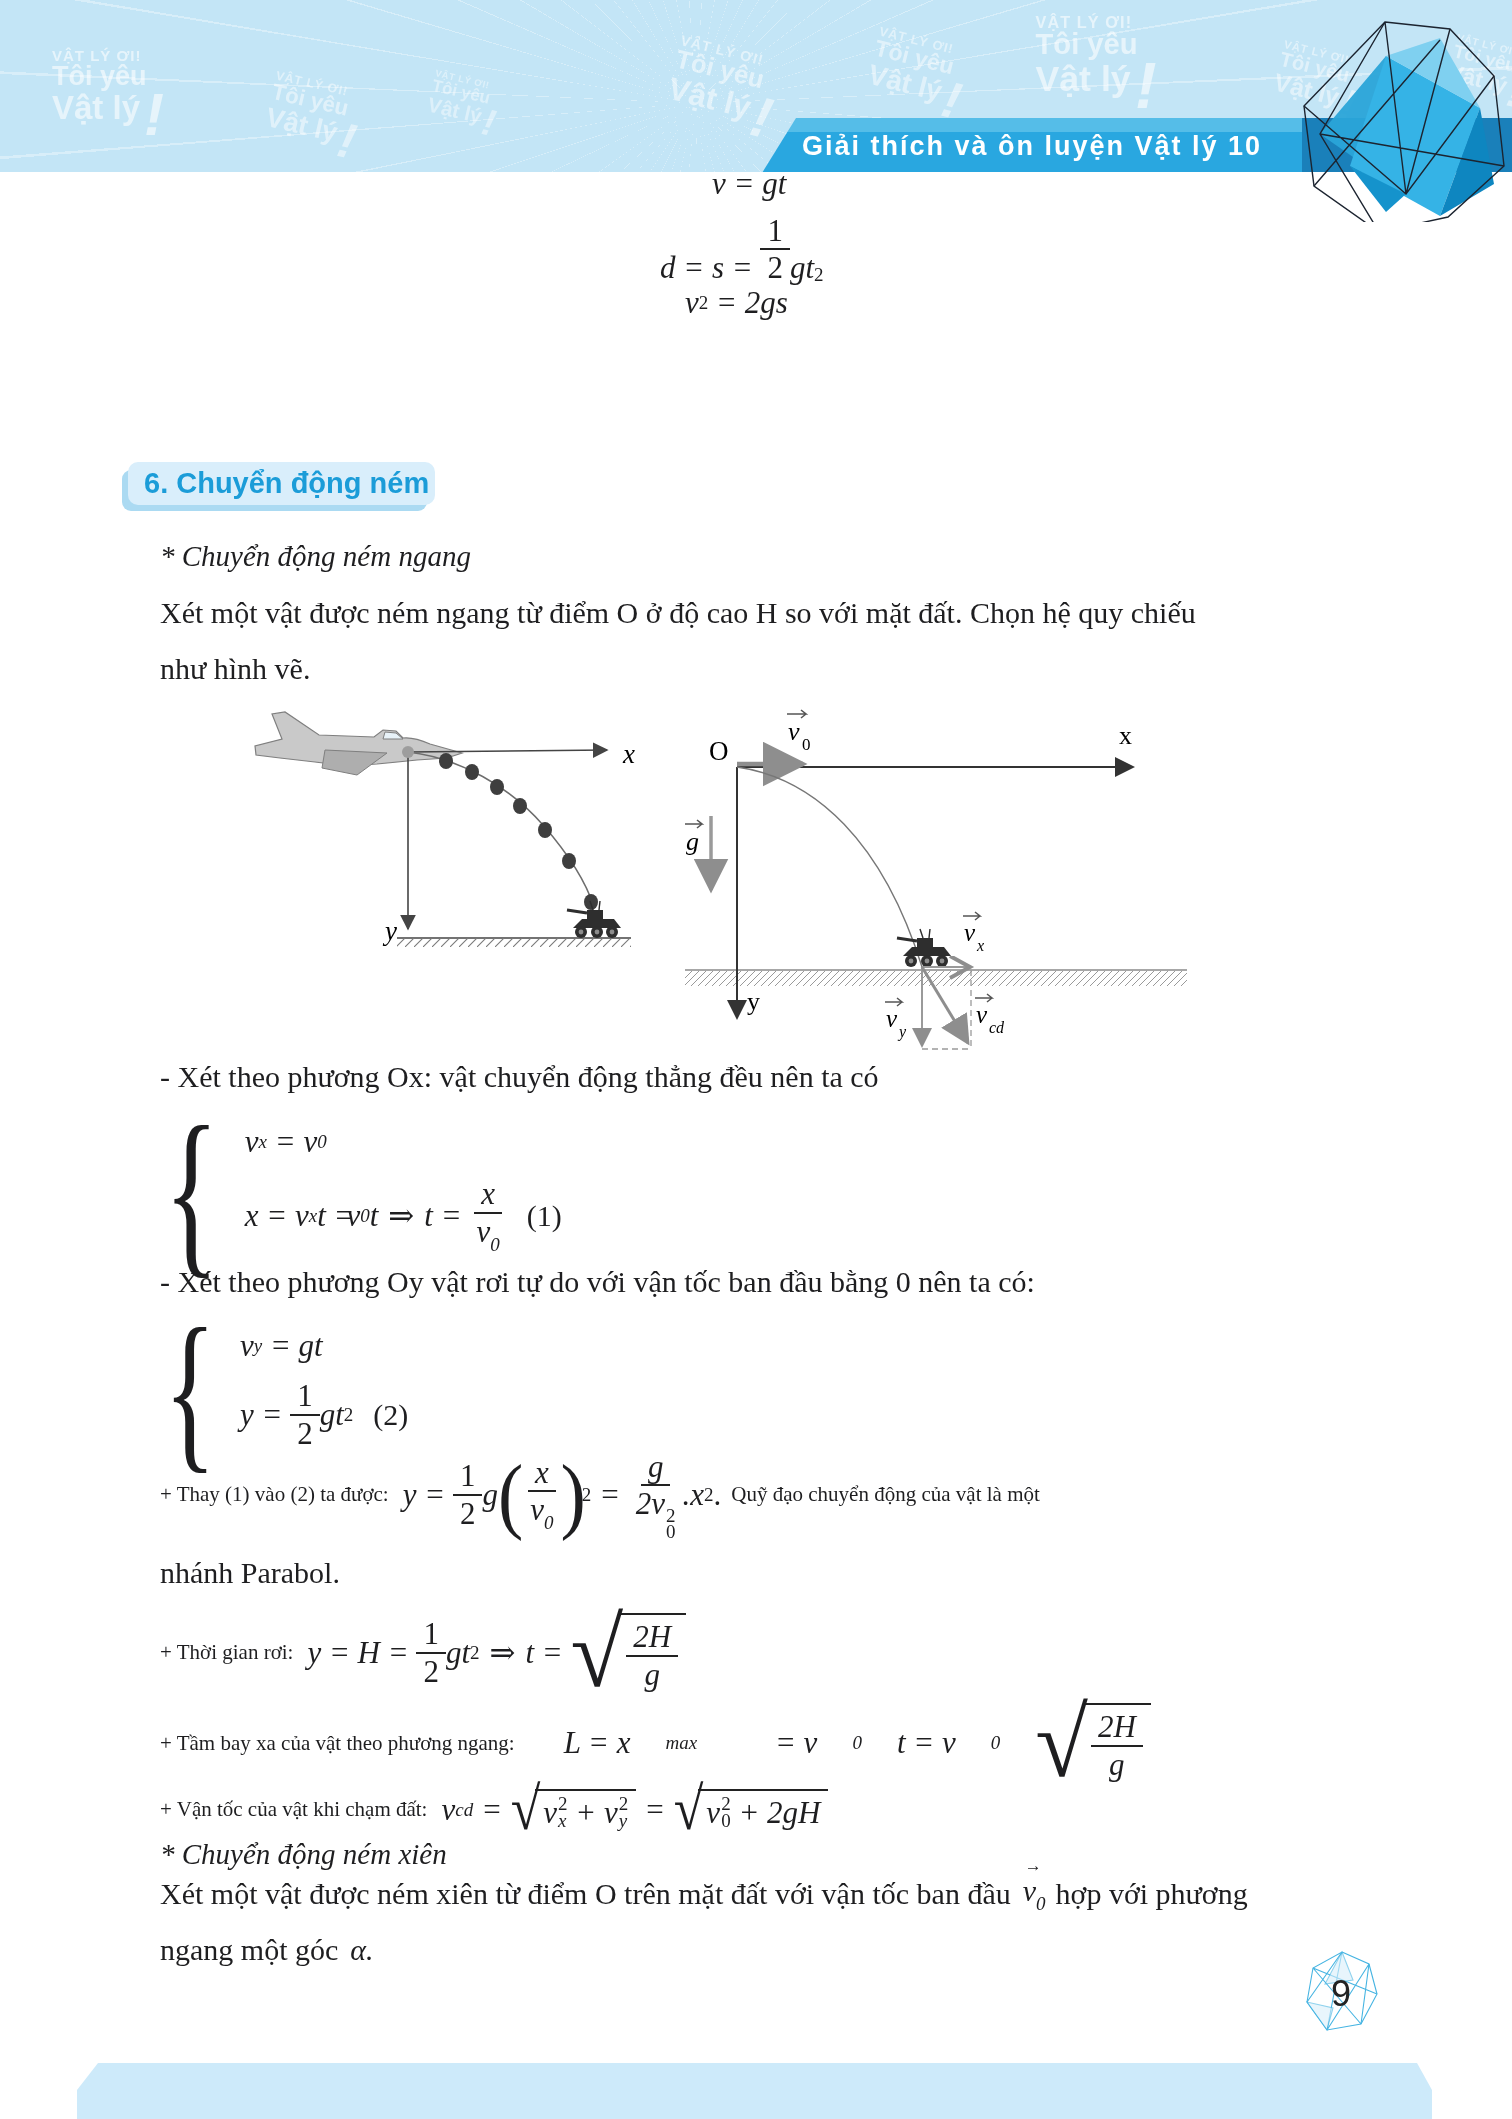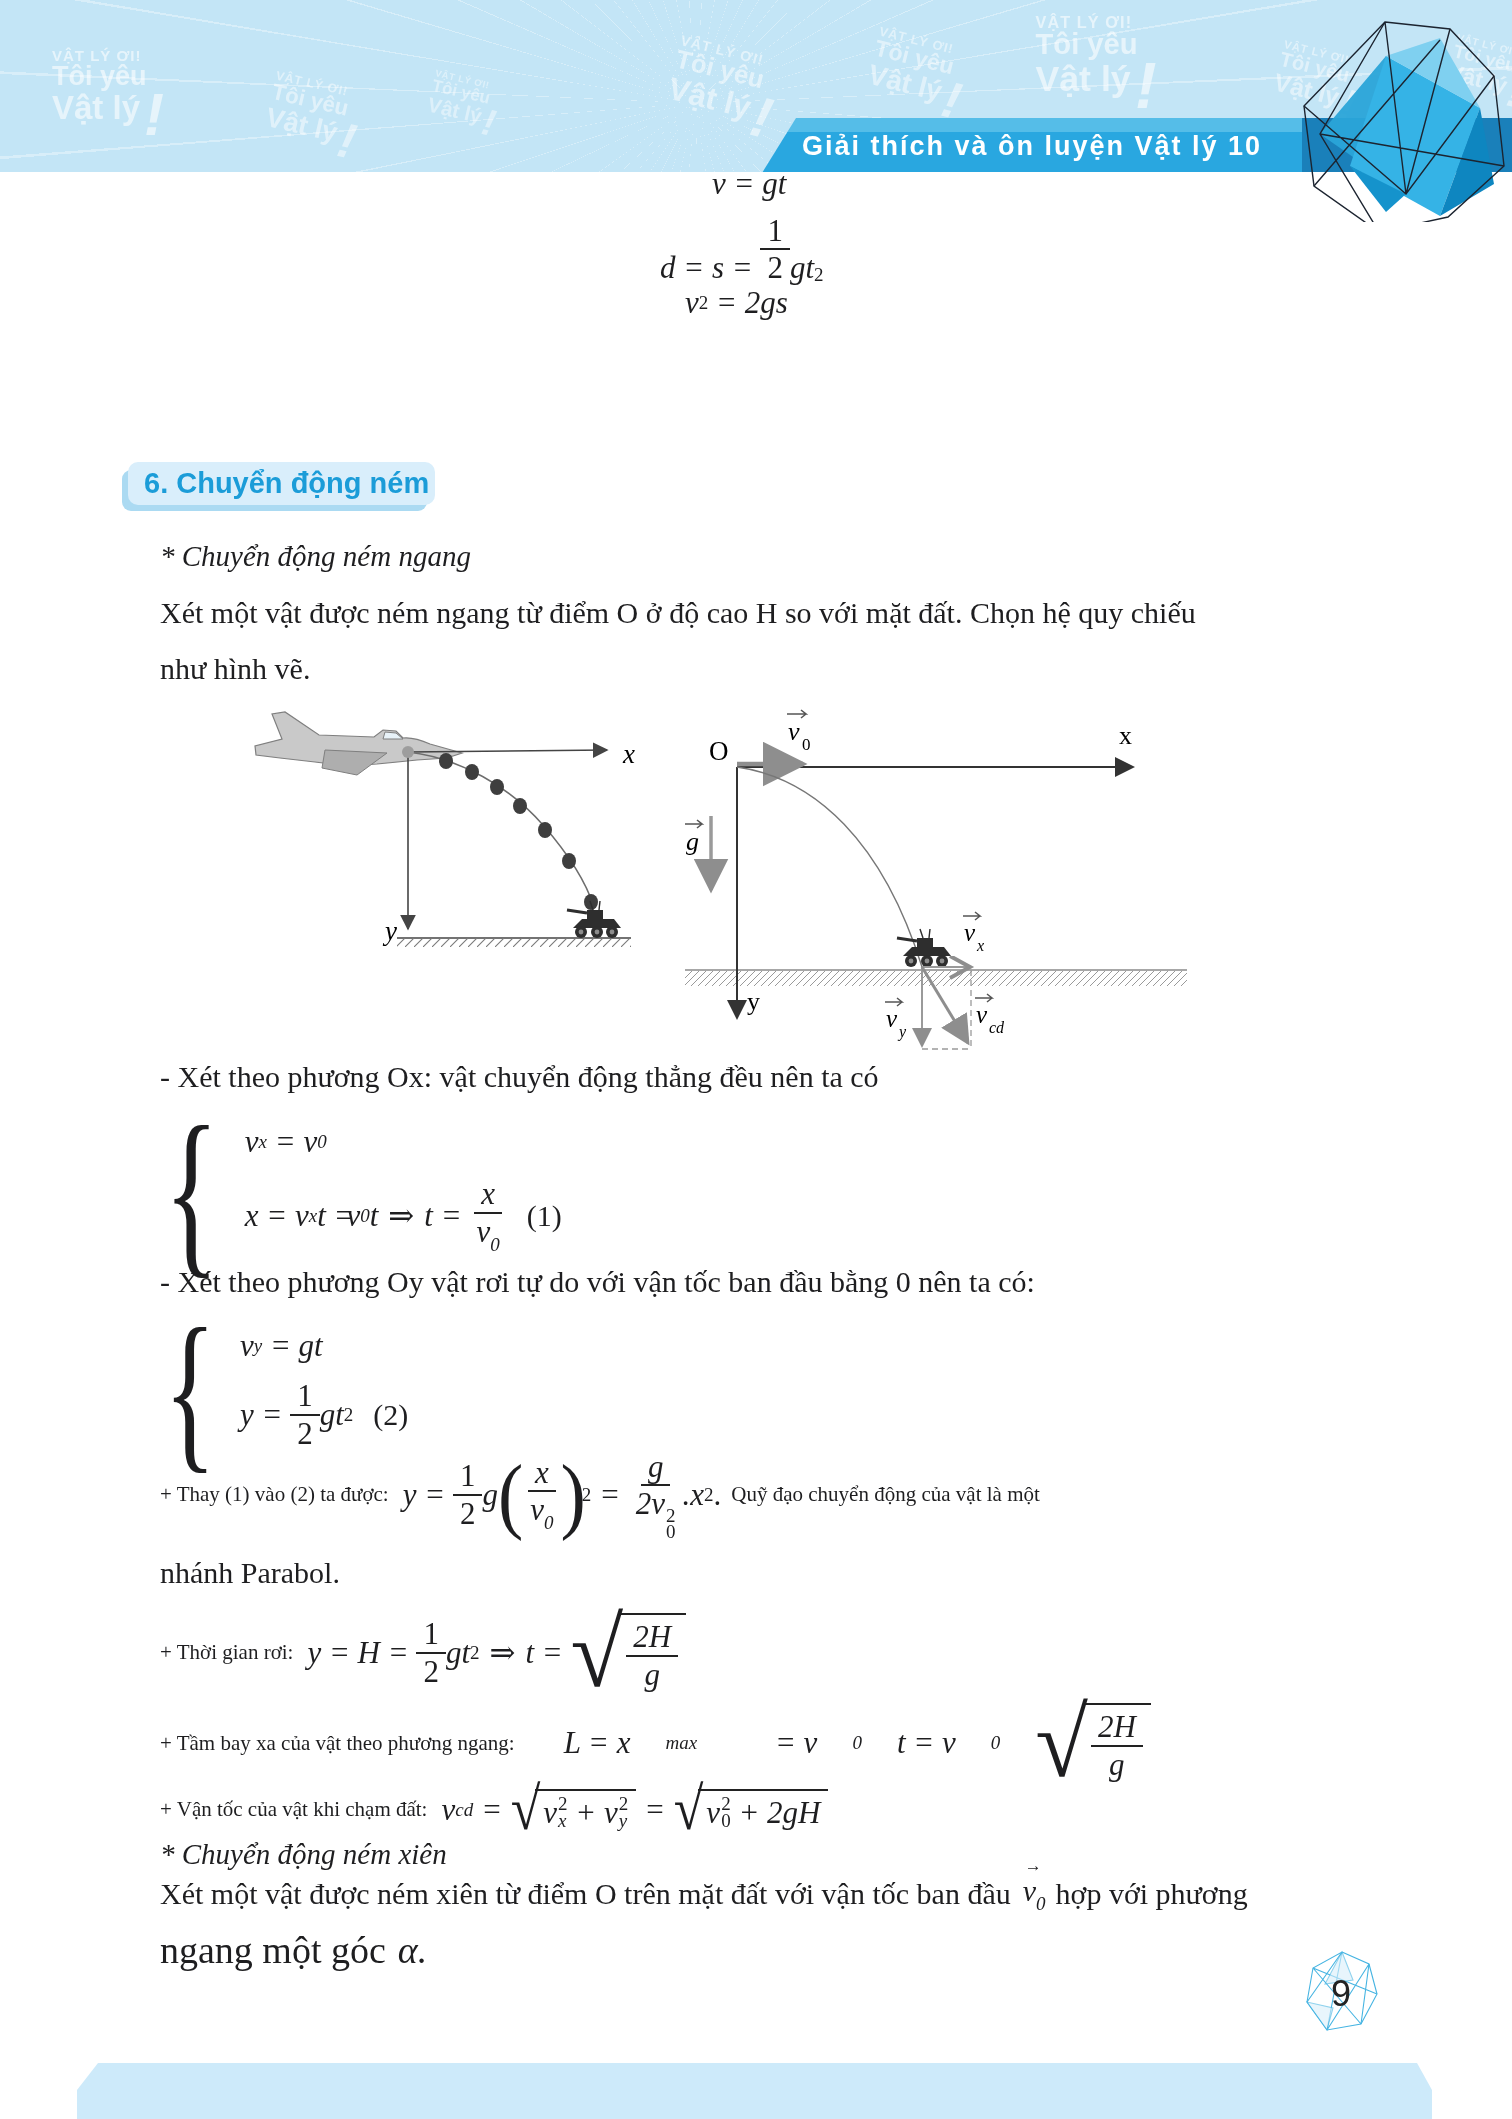--- a/index.html
+++ b/index.html
@@ -471,21 +471,21 @@
 
   <div class="tline it" style="top:1838px;">* Chuyển động ném xiên</div>
 
   <div class="mrow" style="top:1872px;height:44px;font-size:30px;">
     <span class="up">Xét một vật được ném xiên từ điểm O trên mặt đất với vận tốc ban đầu</span>
     <span class="vec" style="margin:0 10px 0 12px;">
       <span class="va">→</span><span class="m">v</span><span class="sb up">0</span>
     </span>
     <span class="up">hợp với phương</span>
   </div>
-  <div class="mrow" style="top:1928px;height:44px;font-size:38px;">
+  <div class="mrow" style="top:1928px;height:44px;font-size:30px;">
     <span class="up">ngang một góc</span>
     <span class="m" style="margin-left:12px;">α.</span>
   </div>
 
   <svg class="crystal-page" viewBox="0 0 78 86">
     <g fill="none" stroke="#45b4e2" stroke-width="1.1">
       <polygon points="39,2 66,14 74,44 58,74 24,80 4,52 10,18"></polygon>
       <path d="M39,2 L24,80 M39,2 L4,52 M66,14 L24,80 M10,18 L74,44 M10,18 L58,74 M66,14 L58,74"></path>
       <polygon points="39,2 50,30 22,34" fill="#d9effb" opacity=".6"></polygon>
       <polygon points="4,52 24,80 30,58" fill="#d9effb" opacity=".6"></polygon>

